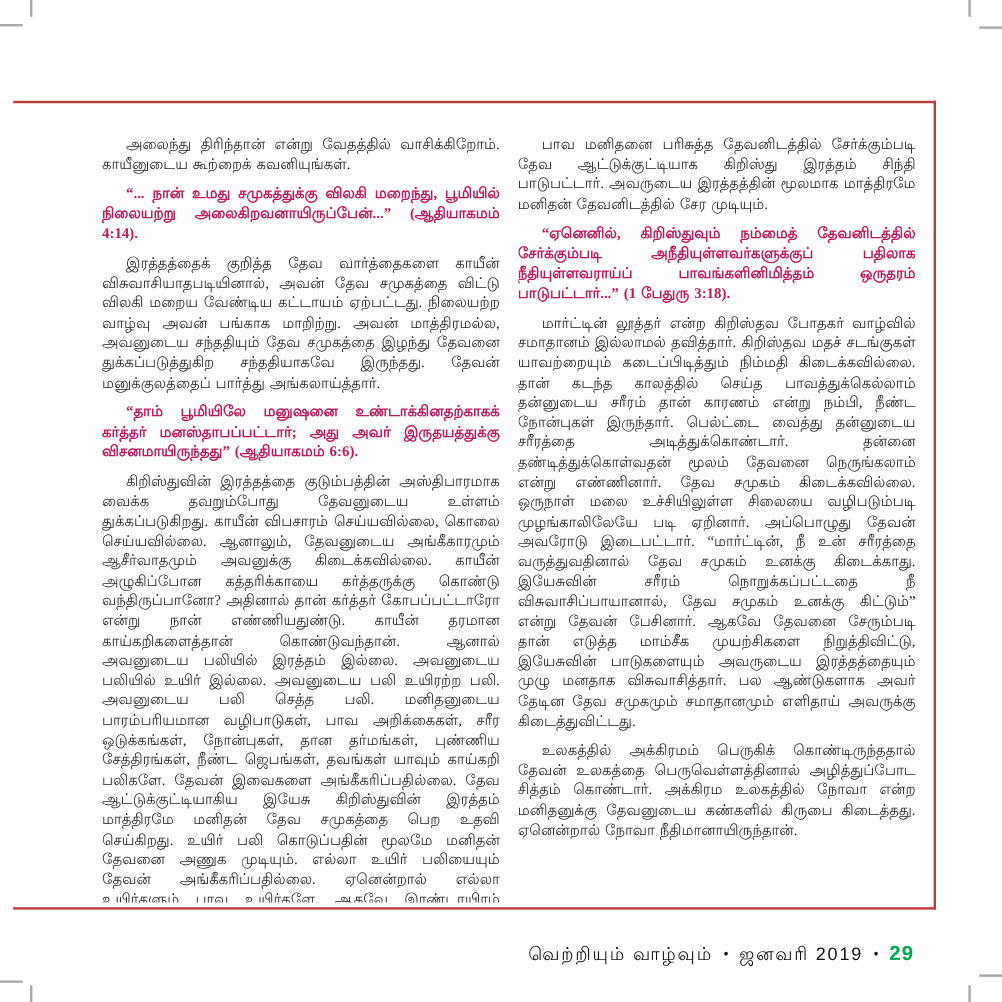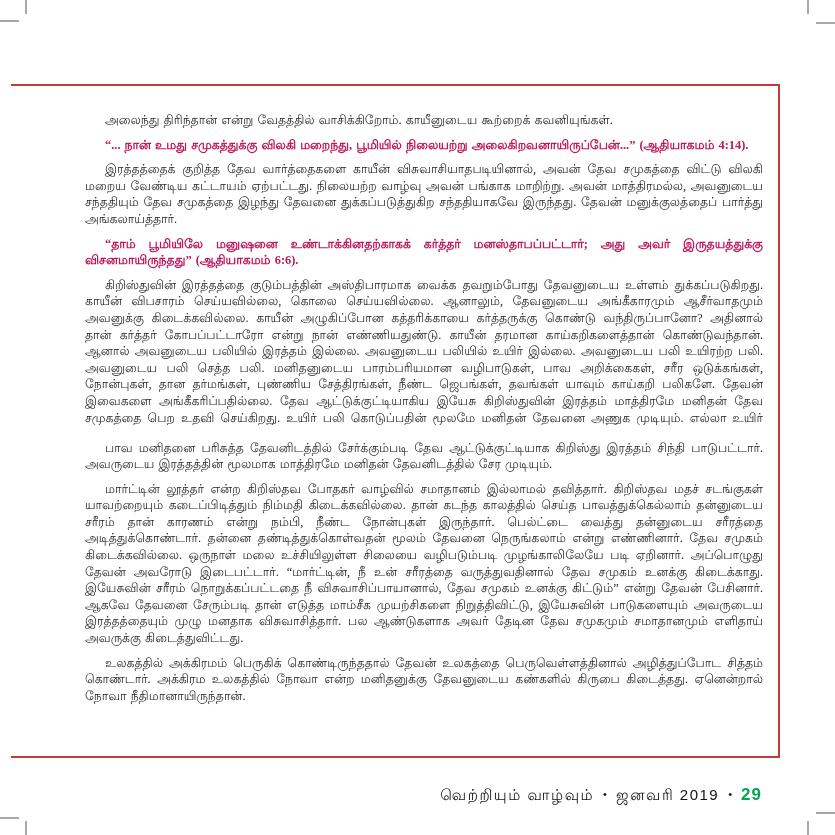--- a/index.html
+++ b/index.html
@@ -24,21 +24,20 @@
   .rule-bottom { left: 11px;  top: 756px; width: 769px; height: 2px; }
 
   
   .content {
     position: absolute;
     left: 85px; top: 112px;
     width: 678px; height: 640px;
     display: flex;
     gap: 15px;
     overflow: hidden;
-    flex-direction: column;
   }
   .col { flex: 1 1 0; overflow: hidden; }
   .col p {
     margin: 0 0 8px 0;
     text-indent: 20px;
     text-align: justify;
     font-size: 12.4px;
     line-height: 16.6px;
     color: var(--text_black, #1f1f1f);
     word-spacing: 1px;
@@ -100,20 +99,21 @@
       <p class="body">அலைந்து திரிந்தான் என்று வேதத்தில் வாசிக்கிறோம். காயீனுடைய கூற்றைக் கவனியுங்கள்.</p>
       <p class="quote">“... நான் உமது சமுகத்துக்கு விலகி மறைந்து, பூமியில் நிலையற்று அலைகிறவனாயிருப்பேன்...” (ஆதியாகமம் 4:14).</p>
       <p class="body">இரத்தத்தைக் குறித்த தேவ வார்த்தைகளை காயீன் விசுவாசியாதபடியினால், அவன் தேவ சமுகத்தை விட்டு விலகி மறைய வேண்டிய கட்டாயம் ஏற்பட்டது. நிலையற்ற வாழ்வு அவன் பங்காக மாறிற்று. அவன் மாத்திரமல்ல, அவனுடைய சந்ததியும் தேவ சமுகத்தை இழந்து தேவனை துக்கப்படுத்துகிற சந்ததியாகவே இருந்தது. தேவன் மனுக்குலத்தைப் பார்த்து அங்கலாய்த்தார்.</p>
       <p class="quote">“தாம் பூமியிலே மனுஷனை உண்டாக்கினதற்காகக் கர்த்தர் மனஸ்தாபப்பட்டார்; அது அவர் இருதயத்துக்கு விசனமாயிருந்தது” (ஆதியாகமம் 6:6).</p>
       <p class="body">கிறிஸ்துவின் இரத்தத்தை குடும்பத்தின் அஸ்திபாரமாக வைக்க தவறும்போது தேவனுடைய உள்ளம் துக்கப்படுகிறது. காயீன் விபசாரம் செய்யவில்லை, கொலை செய்யவில்லை. ஆனாலும், தேவனுடைய அங்கீகாரமும் ஆசீர்வாதமும் அவனுக்கு கிடைக்கவில்லை. காயீன் அழுகிப்போன கத்தரிக்காயை கர்த்தருக்கு கொண்டு வந்திருப்பானோ? அதினால் தான் கர்த்தர் கோபப்பட்டாரோ என்று நான் எண்ணியதுண்டு. காயீன் தரமான காய்கறிகளைத்தான் கொண்டுவந்தான். ஆனால் அவனுடைய பலியில் இரத்தம் இல்லை. அவனுடைய பலியில் உயிர் இல்லை. அவனுடைய பலி உயிரற்ற பலி. அவனுடைய பலி செத்த பலி. மனிதனுடைய பாரம்பரியமான வழிபாடுகள், பாவ அறிக்கைகள், சரீர ஒடுக்கங்கள், நோன்புகள், தான தர்மங்கள், புண்ணிய சேத்திரங்கள், நீண்ட ஜெபங்கள், தவங்கள் யாவும் காய்கறி பலிகளே. தேவன் இவைகளை அங்கீகரிப்பதில்லை. தேவ ஆட்டுக்குட்டியாகிய இயேசு கிறிஸ்துவின் இரத்தம் மாத்திரமே மனிதன் தேவ சமுகத்தை பெற உதவி செய்கிறது. உயிர் பலி கொடுப்பதின் மூலமே மனிதன் தேவனை அணுக முடியும். எல்லா உயிர் பலியையும் தேவன் அங்கீகரிப்பதில்லை. ஏனென்றால் எல்லா உயிர்களும் பாவ உயிர்களே. ஆகவே இரண்டாயிரம் ஆண்டுகளுக்கு முன்பாக தேவன் மாம்ச அவதாரம் எடுத்தார்.</p>
 
     </div>
 
     <div class="col">
       <p class="body">பாவ மனிதனை பரிசுத்த தேவனிடத்தில் சேர்க்கும்படி தேவ ஆட்டுக்குட்டியாக கிறிஸ்து இரத்தம் சிந்தி பாடுபட்டார். அவருடைய இரத்தத்தின் மூலமாக மாத்திரமே மனிதன் தேவனிடத்தில் சேர முடியும்.</p>
+      <p class="quote">“ஏனெனில், கிறிஸ்துவும் நம்மைத் தேவனிடத்தில் சேர்க்கும்படி அநீதியுள்ளவர்களுக்குப் பதிலாக நீதியுள்ளவராய்ப் பாவங்களினிமித்தம் ஒருதரம் பாடுபட்டார்...” (1 பேதுரு 3:18).</p>
       <p class="body">மார்ட்டின் லூத்தர் என்ற கிறிஸ்தவ போதகர் வாழ்வில் சமாதானம் இல்லாமல் தவித்தார். கிறிஸ்தவ மதச் சடங்குகள் யாவற்றையும் கடைப்பிடித்தும் நிம்மதி கிடைக்கவில்லை. தான் கடந்த காலத்தில் செய்த பாவத்துக்கெல்லாம் தன்னுடைய சரீரம் தான் காரணம் என்று நம்பி, நீண்ட நோன்புகள் இருந்தார். பெல்ட்டை வைத்து தன்னுடைய சரீரத்தை அடித்துக்கொண்டார். தன்னை தண்டித்துக்கொள்வதன் மூலம் தேவனை நெருங்கலாம் என்று எண்ணினார். தேவ சமுகம் கிடைக்கவில்லை. ஒருநாள் மலை உச்சியிலுள்ள சிலையை வழிபடும்படி முழங்காலிலேயே படி ஏறினார். அப்பொழுது தேவன் அவரோடு இடைபட்டார். “மார்ட்டின், நீ உன் சரீரத்தை வருத்துவதினால் தேவ சமுகம் உனக்கு கிடைக்காது. இயேசுவின் சரீரம் நொறுக்கப்பட்டதை நீ விசுவாசிப்பாயானால், தேவ சமுகம் உனக்கு கிட்டும்” என்று தேவன் பேசினார். ஆகவே தேவனை சேரும்படி தான் எடுத்த மாம்சீக முயற்சிகளை நிறுத்திவிட்டு, இயேசுவின் பாடுகளையும் அவருடைய இரத்தத்தையும் முழு மனதாக விசுவாசித்தார். பல ஆண்டுகளாக அவர் தேடின தேவ சமுகமும் சமாதானமும் எளிதாய் அவருக்கு கிடைத்துவிட்டது.</p>
       <p class="body">உலகத்தில் அக்கிரமம் பெருகிக் கொண்டிருந்ததால் தேவன் உலகத்தை பெருவெள்ளத்தினால் அழித்துப்போட சித்தம் கொண்டார். அக்கிரம உலகத்தில் நோவா என்ற மனிதனுக்கு தேவனுடைய கண்களில் கிருபை கிடைத்தது. ஏனென்றால் நோவா நீதிமானாயிருந்தான்.</p>
 
     </div>
 
   </div>
 
   <div class="footer">
     <span>வெற்றியும் வாழ்வும்</span><span class="sep">•</span><span>ஜனவரி 2019</span><span class="sep">•</span><span class="pagenum">29</span>
   </div>

